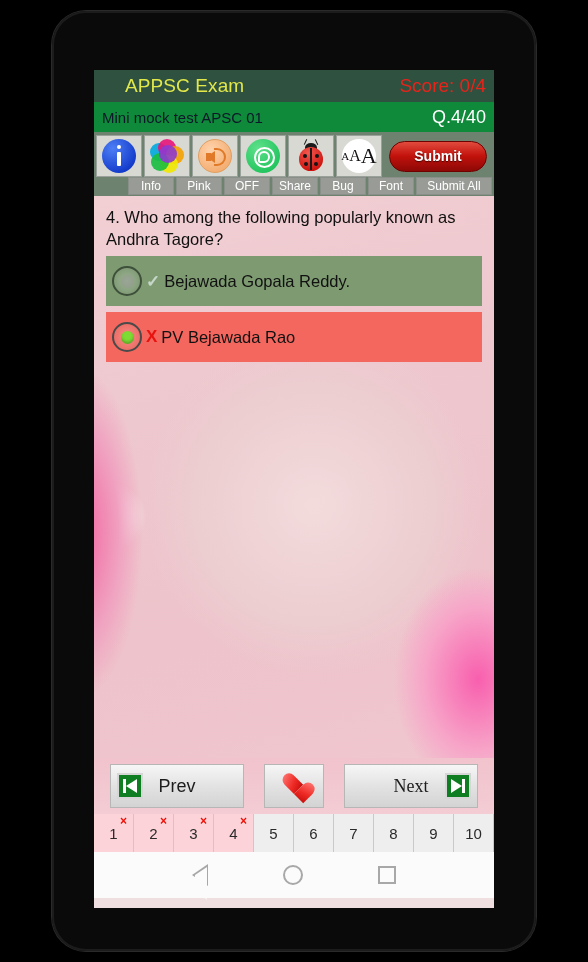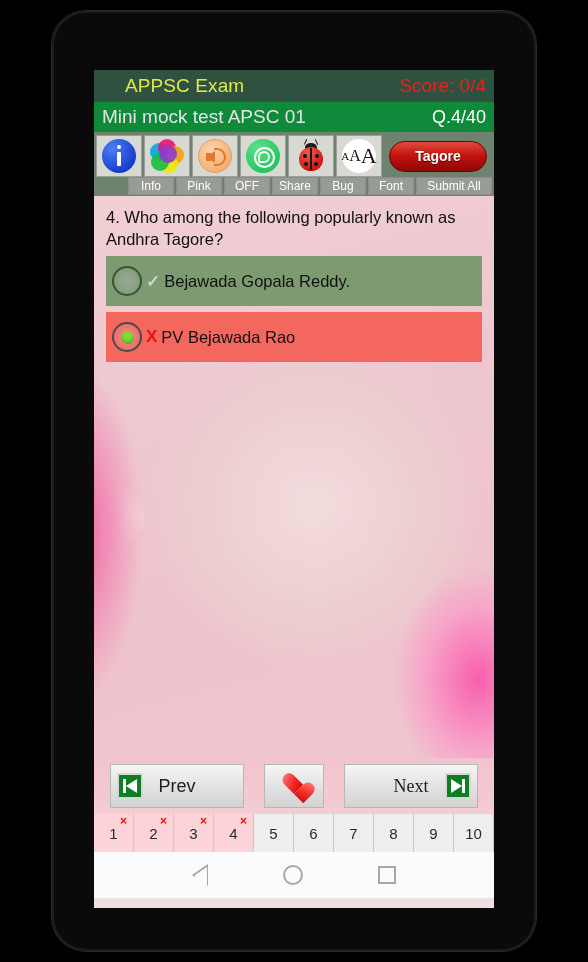--- a/index.html
+++ b/index.html
@@ -44,21 +44,21 @@
     font-size: 19px; color: #e8231a;
   }
 
   
   #test-bar {
     height: 30px;
     background: #0e8a3a;
     display: flex; align-items: center;
     padding: 0 8px;
   }
-  #test-title { font-size: 19px; color: #e5e5e5; }
+  #test-title { font-size: 15px; color: #0f172a; }
   #question-counter {
     margin-left: auto; font-size: 18px; color: #ffffff; font-weight: 500;
   }
 
   
   #toolbar {
     background: #6e836f;
     padding: 3px 2px 0 2px;
   }
   #toolbar-icons {
@@ -388,21 +388,21 @@
 
       <div class="tool-btn">
         <span class="icon-circle ico-font">
           <span class="s">A</span>
             <span class="m">A</span>
             <span class="l">A</span>
         </span>
       </div>
 
       <div class="tool-btn wide">
-        <span id="submit-pill">Tagore</span>
+        <span id="submit-pill">Submit</span>
       </div>
     </div>
 
     <div id="toolbar-labels">
       <div class="tool-label">Info</div>
       <div class="tool-label">Pink</div>
       <div class="tool-label">OFF</div>
       <div class="tool-label">Share</div>
       <div class="tool-label">Bug</div>
       <div class="tool-label">Font</div>

